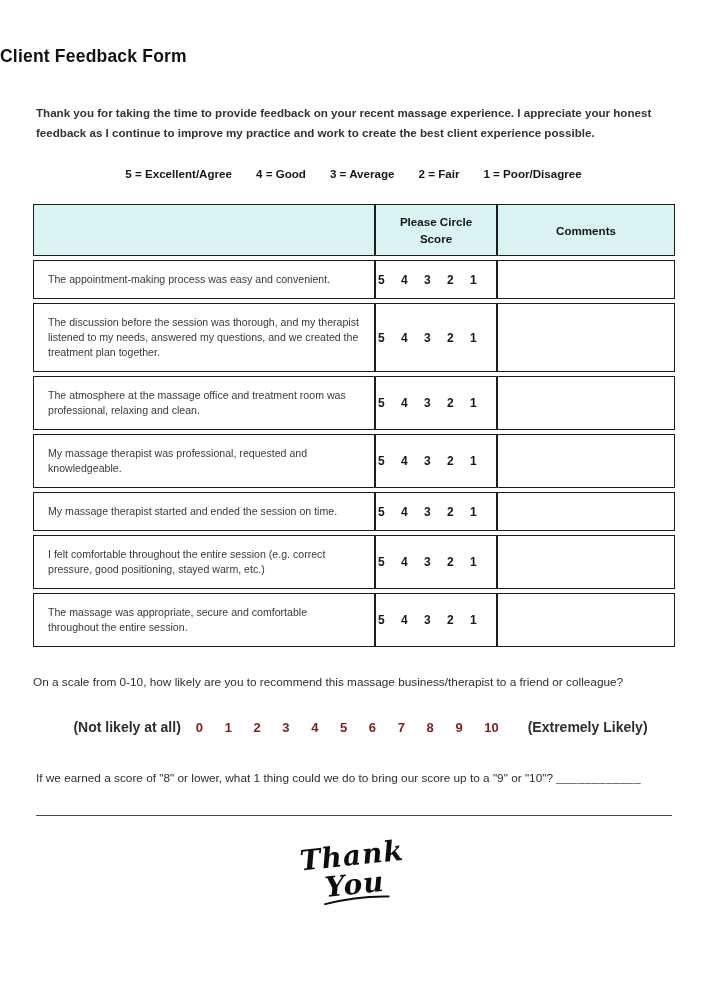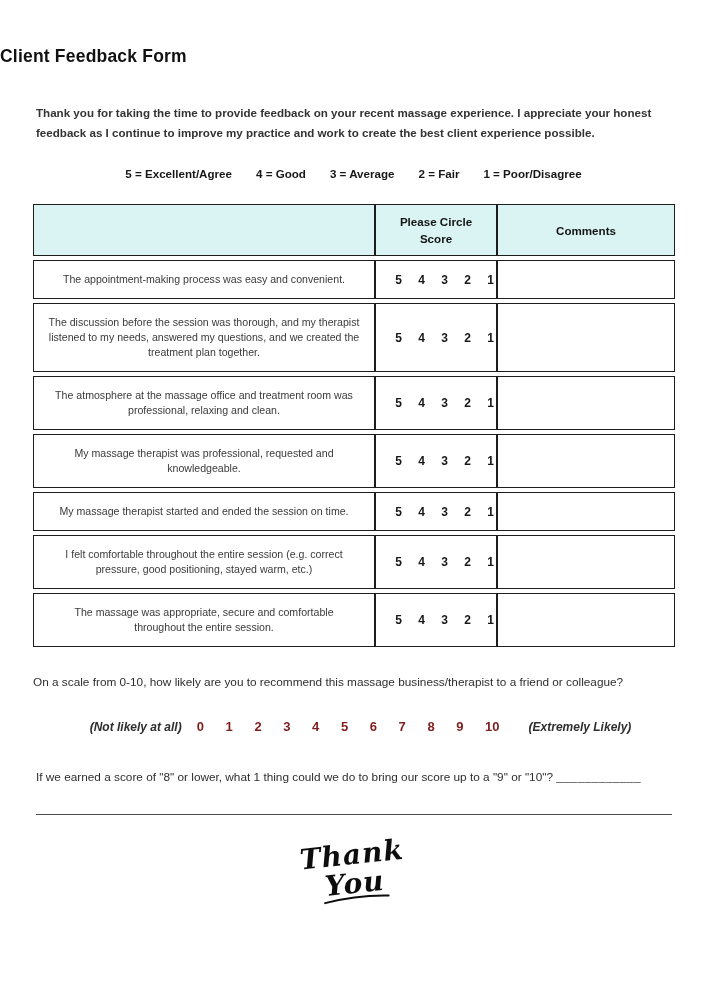--- a/index.html
+++ b/index.html
@@ -64,24 +64,24 @@
     text-align: center;
     padding: 8px 14px;
     line-height: 17px;
     height: 52px;
   }
   td.q {
     font-size: 10.6px;
     line-height: 15px;
     color: #3a3a3a;
     padding: 11px 14px;
-    text-align: center;
+    text-align: left;
   }
   td.score {
-    text-align: right;
+    text-align: left;
     font-size: 12px;
     font-weight: 700;
     color: #171717;
     word-spacing: 13px;
     padding: 6px 2px;
   }
   td.comments { background: #ffffff; }
 
   .nps-question {
     margin: 24px 33px 0 33px;
@@ -90,22 +90,21 @@
   }
 
   .nps-scale {
     margin-top: 30px;
     display: flex;
     justify-content: center;
     align-items: center;
     gap: 15px;
   }
   .nps-scale .end-label {
-    font-size: 12px;
-    font-style: italic;
+    font-size: 14px;
     font-weight: 600;
     color: #2e2e2e;
     padding-left: 14px;
   }
   .nps-scale .nums {
     font-size: 13px;
     font-weight: 700;
     color: #7f1d1d;
     word-spacing: 18px;
   }

